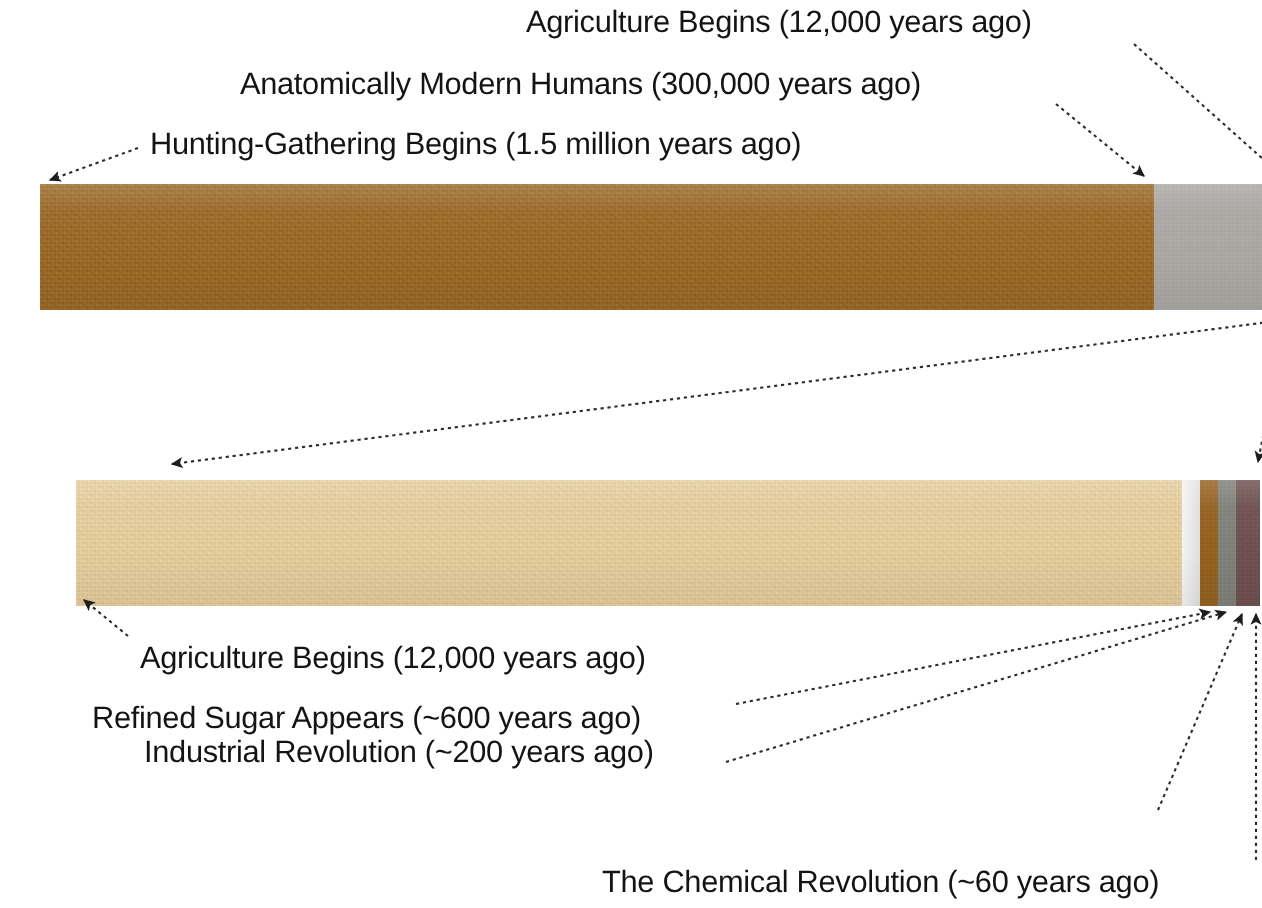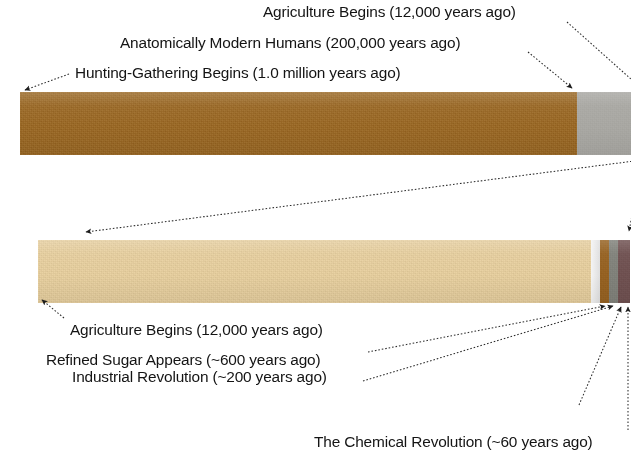--- a/index.html
+++ b/index.html
@@ -79,23 +79,23 @@
     pointer-events: none;
   }
 </style>
 </head>
 <body>
 
 <div id="stage">
 
   <div class="label" style="left:247px; top:4px;">Agriculture Begins (12,000 years ago)</div>
 
-  <div class="label" style="left:104px; top:35px;">Anatomically Modern Humans (200,000 years ago)</div>
+  <div class="label" style="left:104px; top:35px;">Anatomically Modern Humans (300,000 years ago)</div>
 
-  <div class="label" style="left:59px; top:65px;">Hunting-Gathering Begins (1.0 million years ago)</div>
+  <div class="label" style="left:59px; top:65px;">Hunting-Gathering Begins (1.5 million years ago)</div>
 
   <div class="bar" style="left:4px; top:92px; width:627px; height:63px;">
     <div class="seg" style="width:88.9%; background:#9a6620;"></div>
     <div class="seg plain" style="width:10.4%; background:#a9a8a3;"></div>
     <div class="seg plain" style="width:0.7%; background:#e8cf9d;"></div>
     <div class="shade"></div>
   </div>
 
   <div class="bar" style="left:22px; top:240px; width:592px; height:63px;">
     <div class="seg" style="width:93.4%; background:#e8cf9d;"></div>
@@ -106,21 +106,21 @@
     <div class="shade"></div>
   </div>
 
   <div class="label" style="left:54px; top:322px;">Agriculture Begins (12,000 years ago)</div>
 
   <div class="label" style="left:30px; top:352px;">Refined Sugar Appears (~600 years ago)</div>
 
   <div class="label" style="left:56px; top:369px;">Industrial Revolution (~200 years ago)</div>
 
 
-  <div class="label" style="left:298px; top:434px;">The Chemical Revolution (~60 years ago)</div>
+  <div class="label" style="left:285px; top:434px;">The Chemical Revolution (~60 years ago)</div>
 
   <svg id="leaders" viewBox="0 0 631 454">
     <defs>
       <marker id="ah" markerWidth="7" markerHeight="7" refX="5.4" refY="3.2" orient="auto" markerUnits="userSpaceOnUse">
         <path d="M0,0.4 L6,3.2 L0,6 L1.4,3.2 Z" fill="#1d1d1d"></path>
       </marker>
     </defs>
 
     <g stroke="#2b2b2b" stroke-width="1.05" fill="none" stroke-dasharray="1.6 1.9" stroke-linecap="butt" marker-end="url(#ah)">
 

